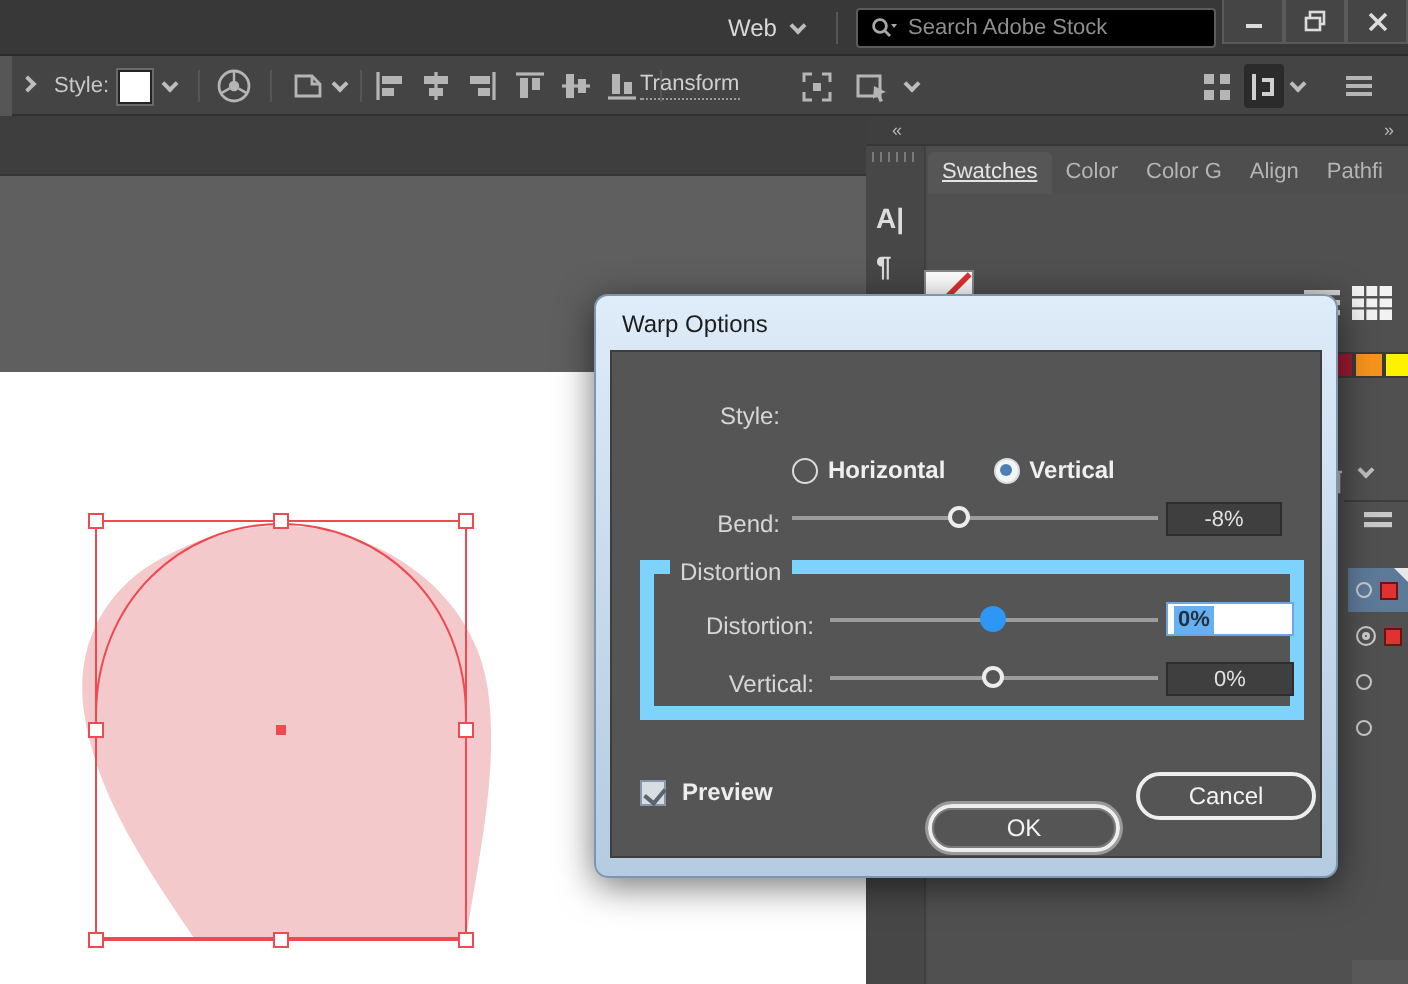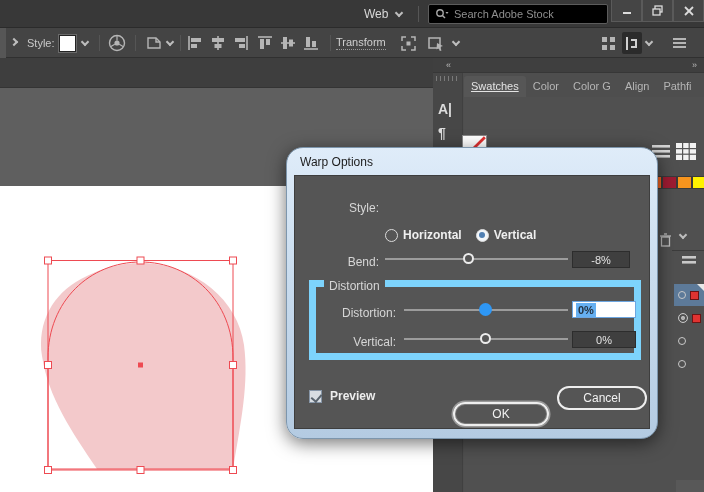--- a/index.html
+++ b/index.html
@@ -58,30 +58,30 @@
   .divline{position:absolute;left:672px;top:250px;width:32px;height:1px;background:#3c3c3c;z-index:1;}
   .lrow{position:absolute;left:674px;width:30px;height:22px;z-index:1;display:flex;align-items:center;gap:4px;padding-left:4px;}
   .lrow.sel{background:#5d7a99;}
   .fold{position:absolute;right:0;top:0;width:0;height:0;border-top:7px solid #e8e8e8;border-left:7px solid transparent;}
   .ring{width:8px;height:8px;border:1.5px solid #c9c9c9;border-radius:50%;flex:0 0 auto;}
   .ring.dbl{box-shadow:inset 0 0 0 2px #505050, inset 0 0 0 3.5px #c9c9c9;}
   .redsq{width:9px;height:9px;background:#e03331;border:1px solid #6c1414;flex:0 0 auto;}
   .bstrip{position:absolute;left:676px;top:480px;width:28px;height:12px;background:#585858;z-index:1;}
 
   
-  .dialog{position:absolute;left:286px;top:147px;width:372px;height:292px;border-radius:17px;background:linear-gradient(180deg,#dfecf9 0%,#c9dcee 45%,#b4cbe2 100%);border:1px solid #7d96ad;box-shadow:0 4px 18px rgba(0,0,0,0.55);z-index:5;text-decoration:underline;}
+  .dialog{position:absolute;left:297px;top:147px;width:372px;height:292px;border-radius:7px;background:linear-gradient(180deg,#dfecf9 0%,#c9dcee 45%,#b4cbe2 100%);border:1px solid #7d96ad;box-shadow:0 4px 18px rgba(0,0,0,0.55);z-index:5;text-decoration:underline;}
   .dlg-title{position:absolute;left:13px;top:7px;color:#1d1d1d;font-size:12px;}
   .dlg-body{position:absolute;left:7px;right:7px;top:27px;bottom:9px;background:#555555;border:1px solid #3e3e3e;}
   .row-label{position:absolute;color:#d6d6d6;font-size:12px;text-align:right;}
   .dropdown{position:absolute;left:88px;top:22px;width:126px;height:19px;background:#585858;border:1px solid #707070;border-radius:2px;display:flex;align-items:center;gap:5px;padding:0 6px;color:#ececec;font-weight:bold;font-size:12px;}
   .dropdown .cv{margin-left:auto;}
   .radio{width:13px;height:13px;border:1.5px solid #dcdcdc;border-radius:50%;background:#555;flex:0 0 auto;}
   .radio.on{background:#f2f6fa;display:flex;align-items:center;justify-content:center;}
   .radio.on::after{content:"";width:6px;height:6px;border-radius:50%;background:#4f7fb3;}
-  .radrow{position:absolute;left:90px;top:52px;display:flex;gap:14px;align-items:flex-end;color:#efefef;font-weight:bold;font-size:12px;}
+  .radrow{position:absolute;left:90px;top:52px;display:flex;gap:24px;align-items:flex-end;color:#efefef;font-weight:bold;font-size:12px;}
   .radio-item{display:flex;gap:5px;align-items:center;}
   .slider{position:absolute;height:13px;}
   .slider .track{position:absolute;left:0;right:0;top:6px;height:1.5px;background:#9c9c9c;}
   .slider .thumb{position:absolute;top:1px;width:11px;height:11px;margin-left:-6px;border-radius:50%;background:#555;border:2px solid #ececec;}
   .slider .thumb.blue{width:13px;height:13px;top:0;margin-left:-7px;background:var(--accent-blue);border:none;}
   .valbox{position:absolute;height:17px;background:#3f3f3f;border:1px solid #2d2d2d;color:#e2e2e2;font-size:11px;display:flex;align-items:center;justify-content:center;}
   .valbox.active{background:#ffffff;border:1px solid #6da6e0;justify-content:flex-start;padding-left:3px;}
   .valbox.active .selhl{background:#66b0f2;color:#243240;padding:1px 2px;font-weight:bold;}
   .fieldset{position:absolute;left:14px;top:104px;width:332px;height:80px;border:7px solid #7dd3fc;}
   .fieldset .legend{position:absolute;left:8px;top:-8px;background:#555;padding:0 5px;color:#d6d6d6;font-size:12px;}
@@ -205,21 +205,21 @@
     </div>
     <div class="cb-item" style="left:303px;">
       <svg width="16" height="16" viewBox="0 0 16 16">
           <line x1="1" y1="14" x2="15" y2="14" stroke="#b5b5b5" stroke-width="1.6"></line>
           <rect x="3" y="2" width="4" height="10" fill="#b5b5b5"></rect>
           <rect x="9" y="6" width="4" height="6" fill="#b5b5b5"></rect>
         </svg>
     </div>
     <div class="cb-sep" style="left:330px;"></div>
 
-    <div class="cb-item" style="left:336px;">
+    <div class="cb-item" style="left:320px;">
         <span class="translabel">Transform</span>
       </div>
 
     <div class="cb-item" style="left:400px;">
       <svg width="17" height="17" viewBox="0 0 17 17">
         <path d="M2 6 L2 2 L6 2 M11 2 L15 2 L15 6 M15 11 L15 15 L11 15 M6 15 L2 15 L2 11" fill="none" stroke="#b5b5b5" stroke-width="1.5"></path>
         <rect x="6.5" y="6.5" width="4" height="4" fill="#b5b5b5"></rect>
       </svg>
     </div>
     <div class="cb-item" style="left:427px;">

